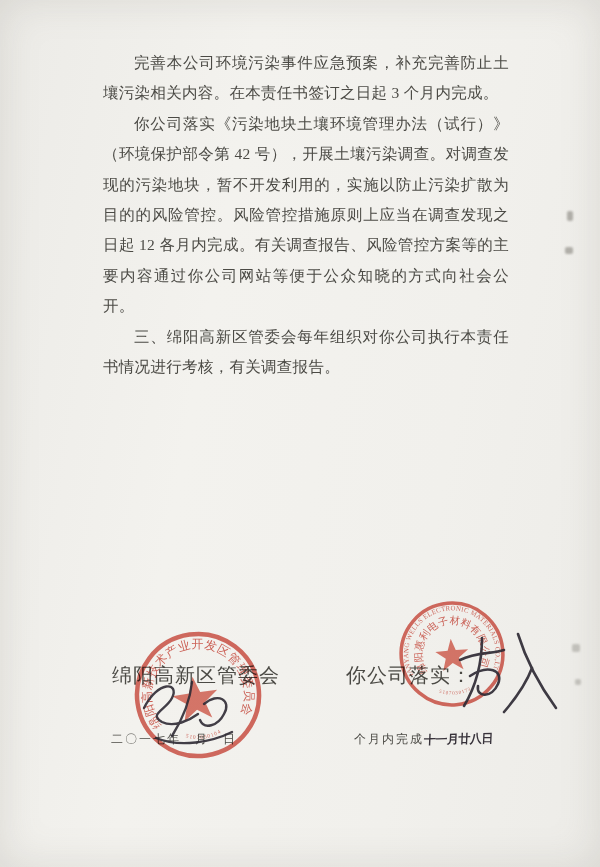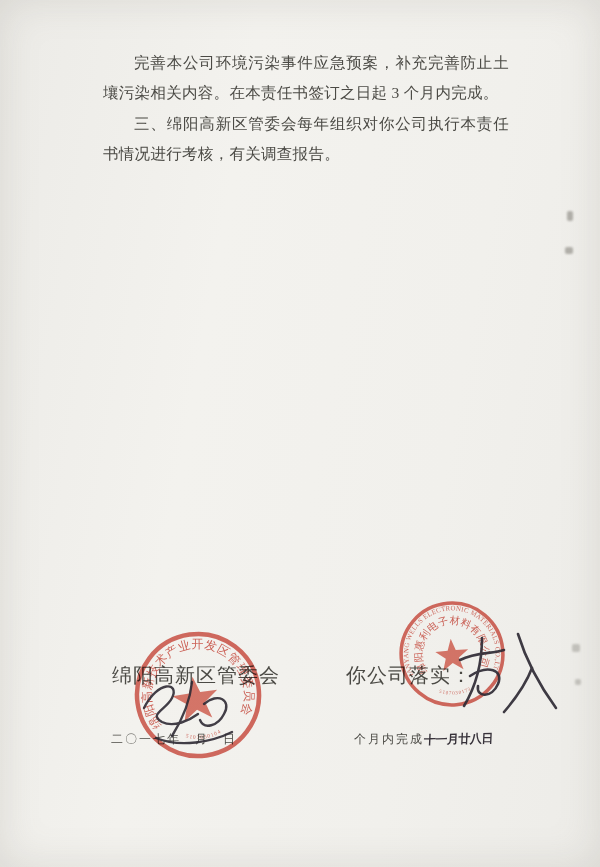--- a/index.html
+++ b/index.html
@@ -71,20 +71,21 @@
   .speck-3 { left:572px; top:644px; width:8px; height:8px; opacity:0.45; }
   .speck-4 { left:575px; top:679px; width:6px; height:6px; opacity:0.45; }
 </style>
 </head>
 <body>
 
 <div class="page">
 
   <div class="doc-body">
     <p>完善本公司环境污染事件应急预案，补充完善防止土壤污染相关内容。在本责任书签订之日起 3 个月内完成。</p>
+    <p>你公司落实《污染地块土壤环境管理办法（试行）》（环境保护部令第 42 号），开展土壤污染调查。对调查发现的污染地块，暂不开发利用的，实施以防止污染扩散为目的的风险管控。风险管控措施原则上应当在调查发现之日起 12 各月内完成。有关调查报告、风险管控方案等的主要内容通过你公司网站等便于公众知晓的方式向社会公开。</p>
     <p>三、绵阳高新区管委会每年组织对你公司执行本责任书情况进行考核，有关调查报告。</p>
   </div>
 
   <span class="sig-label gov-label">绵阳高新区管委会</span>
   <span class="sig-label company-label">你公司落实：</span>
 
   <div class="date-line date-left">二〇一七年　月　日</div>
   <div class="date-line date-right">
     <span>个月内完成</span><span class="handwritten">十一月廿八日</span>
   </div>

